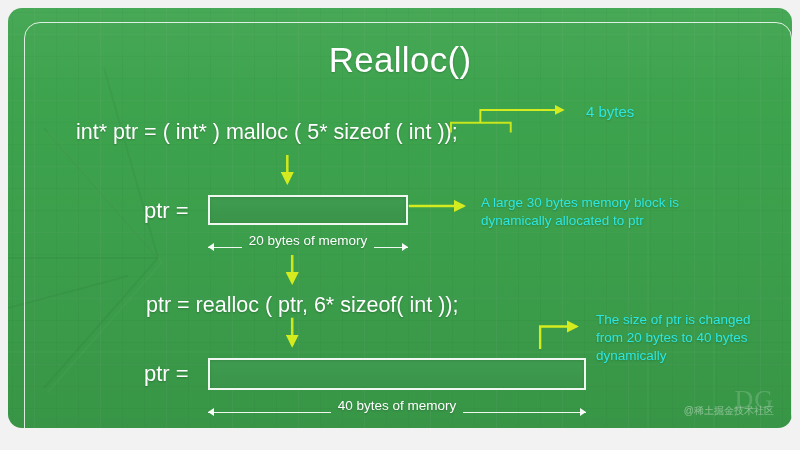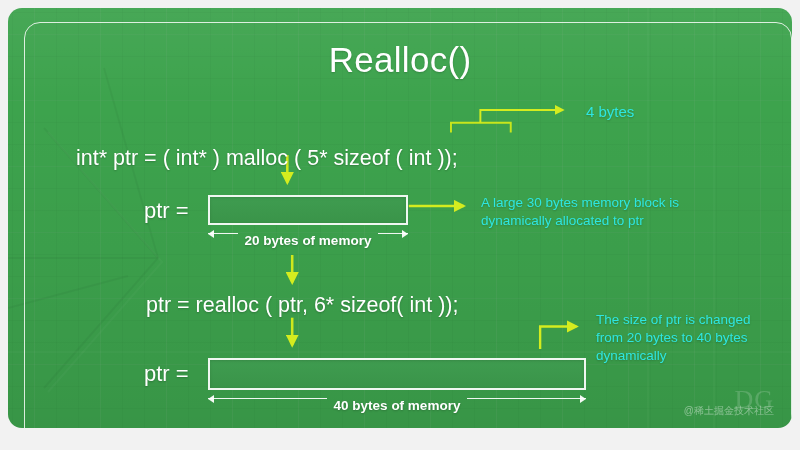--- a/index.html
+++ b/index.html
@@ -84,21 +84,21 @@
   }
 
   .code {
     position: absolute;
     color: #ffffff;
     font-size: 21.5px;
     font-weight: 400;
     white-space: nowrap;
     text-shadow: 0 1px 2px rgba(0,0,0,.22);
   }
-  #code-malloc  { left: 68px;  top: 138px; }
+  #code-malloc  { left: 68px;  top: 112px; }
   #code-realloc { left: 138px; top: 285px; }
 
   .ptr-label {
     position: absolute;
     color: #ffffff;
     font-size: 22px;
     white-space: nowrap;
     text-shadow: 0 1px 2px rgba(0,0,0,.22);
   }
   #ptr-label-1 { left: 136px; top: 190px; }
@@ -110,27 +110,26 @@
     border: 2px solid rgba(255,255,255,.92);
     box-shadow: 0 1px 3px rgba(0,0,0,.12) inset;
   }
   #mem-box-1 { left: 200px; top: 187px; width: 200px; height: 30px; }
   #mem-box-2 { left: 200px; top: 350px; width: 378px; height: 32px; }
 
   
   .measure {
     position: absolute;
     display: flex;
-    align-items: flex-start;
+    align-items: flex-end;
     gap: 7px;
     color: #ffffff;
     font-size: 13.5px;
     white-space: nowrap;
     text-shadow: 0 1px 2px rgba(0,0,0,.2);
-    font-weight: bold;
   }
   #measure-1 { left: 200px; top: 225px; width: 200px; }
   #measure-2 { left: 200px; top: 390px; width: 378px; }
   .measure .line {
     flex: 1 1 auto;
     height: 1.4px;
     background: rgba(255,255,255,.92);
     position: relative;
   }
   .measure .line.left::before,

